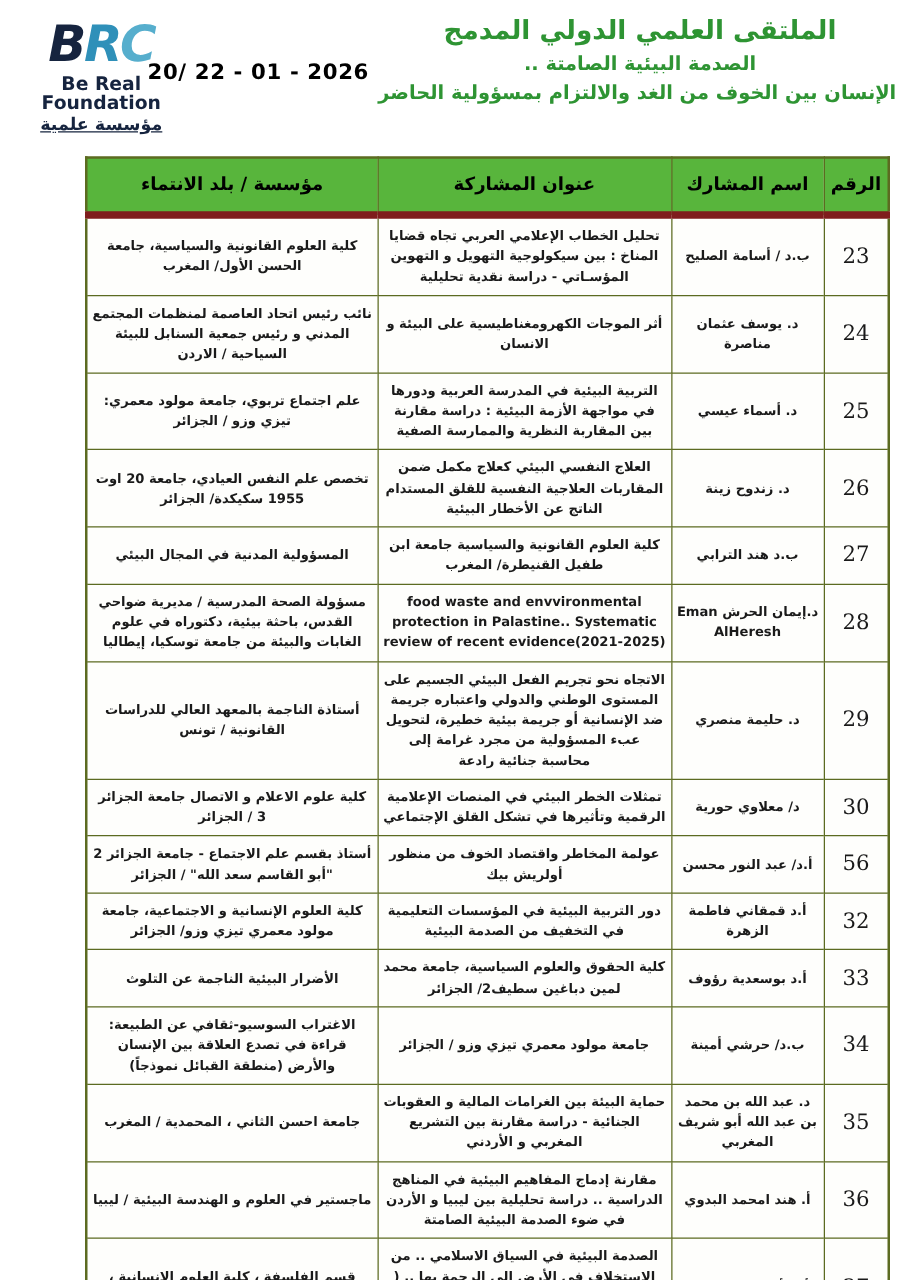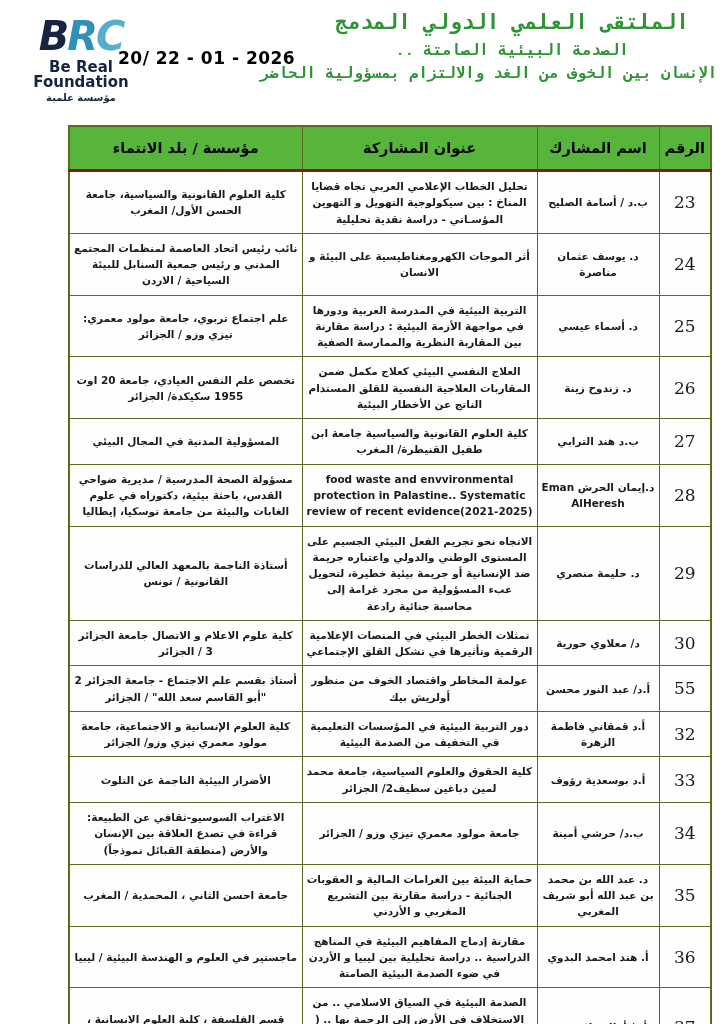--- a/index.html
+++ b/index.html
@@ -6,49 +6,49 @@
   body{
     width:723px;height:1024px;background:#ffffff;overflow:hidden;
     font-family:"DejaVu Sans",sans-serif;color:#111;
   }
   .page{position:relative;width:723px;height:1024px;}
 
   
   .header{position:relative;height:122px;}
   .titles{
     position:absolute;top:10px;right:6px;width:410px;text-align:center;
-    color:#2e9433;font-weight:bold;font-family:Liberation Mono, monospace;
+    color:#2e9433;font-weight:bold;
   }
   .titles .main-title{font-size:21px;line-height:1.35;margin:0;}
   .titles .sub1{font-size:15.5px;line-height:1.5;margin:2px 0 0;}
   .titles .sub2{font-size:15.5px;line-height:1.4;margin:0;white-space:nowrap;}
   .logo{
     position:absolute;top:16px;left:14px;width:100px;text-align:center;line-height:1;margin-left:17px;
   }
   .logo .acronym{font-size:40px;font-weight:bold;font-style:italic;letter-spacing:-2px;}
   .logo .l-b{color:#16243f;}
   .logo .l-r{color:#2f90b9;}
   .logo .l-c{color:#56aecd;}
   .logo .l-name{display:block;font-size:15px;font-weight:bold;color:#16243f;margin-top:4px;}
-  .logo .l-tag{display:block;font-size:10px;font-weight:bold;color:#16243f;margin-top:3px;}
+  .logo .l-tag{display:block;font-size:14px;font-weight:bold;color:#16243f;margin-top:3px;text-decoration:underline;}
   .event-date{
     position:absolute;top:48px;left:118px;direction:ltr;
     font-size:17px;font-weight:bold;color:#000;letter-spacing:.5px;
   }
 
   
   table.participants{
     border-collapse:collapse;table-layout:fixed;
     width:642px;margin:3px 11px 0 70px;
     border:2px solid #5c6b21;
   }
   th,td{border:1px solid #5c6b21;vertical-align:middle;}
   thead th{
     background:#58b53c;color:#000;font-weight:bold;font-size:14.5px;
-    height:40px;text-align:center;border-bottom:3px solid #7f1d1d;
+    height:40px;text-align:center;border-bottom:6px solid #7f1d1d;
   }
   td{
     background:#fefefc;text-align:center;font-weight:bold;
     font-size:10.5px;line-height:1.55;padding:6px 4px;color:#1a1a1a;
   }
   col.c-num{width:52px;}
   col.c-name{width:122px;}
   col.c-title{width:235px;}
   col.c-aff{width:233px;}
   td.cell-number{font-family:"DejaVu Serif",serif;font-size:17px;font-weight:normal;}
@@ -141,21 +141,21 @@
   </tr>
 
   <tr>
     <td class="cell-number">30</td>
     <td class="cell-name">د/ معلاوي حورية</td>
     <td class="cell-title">تمثلات الخطر البيئي في المنصات الإعلامية الرقمية وتأثيرها في تشكل القلق الإجتماعي</td>
     <td class="cell-aff">كلية علوم الاعلام و الاتصال جامعة الجزائر 3 / الجزائر</td>
   </tr>
 
   <tr>
-    <td class="cell-number">55</td>
+    <td class="cell-number">56</td>
     <td class="cell-name">أ.د/ عبد النور محسن</td>
     <td class="cell-title">عولمة المخاطر واقتصاد الخوف من منظور أولريش بيك</td>
     <td class="cell-aff">أستاذ بقسم علم الاجتماع - جامعة الجزائر 2 "أبو القاسم سعد الله" / الجزائر</td>
   </tr>
 
   <tr>
     <td class="cell-number">32</td>
     <td class="cell-name">أ.د قمقاني فاطمة الزهرة</td>
     <td class="cell-title">دور التربية البيئية في المؤسسات التعليمية في التخفيف من الصدمة البيئية</td>
     <td class="cell-aff">كلية العلوم الإنسانية و الاجتماعية، جامعة مولود معمري تيزي وزو/ الجزائر</td>

